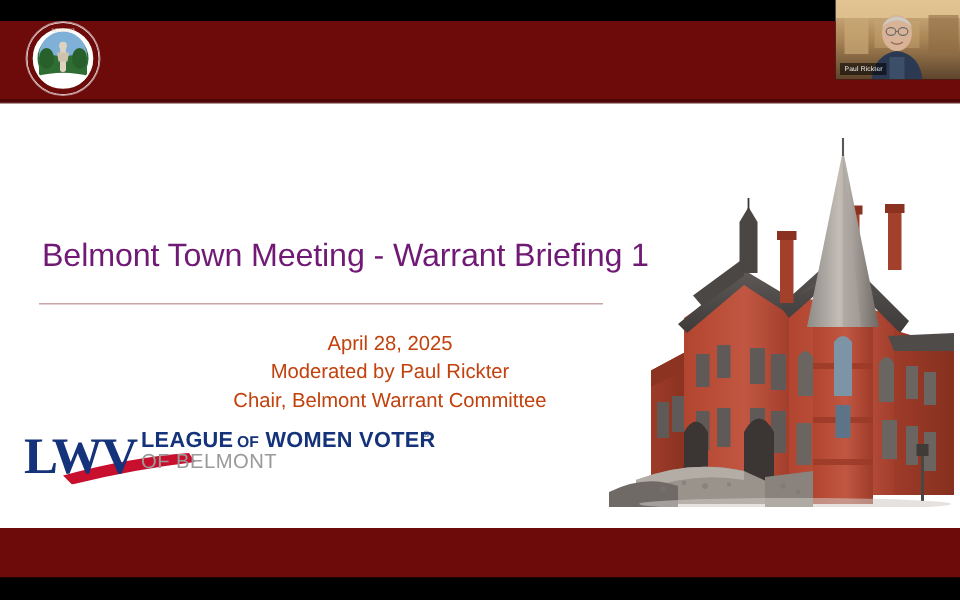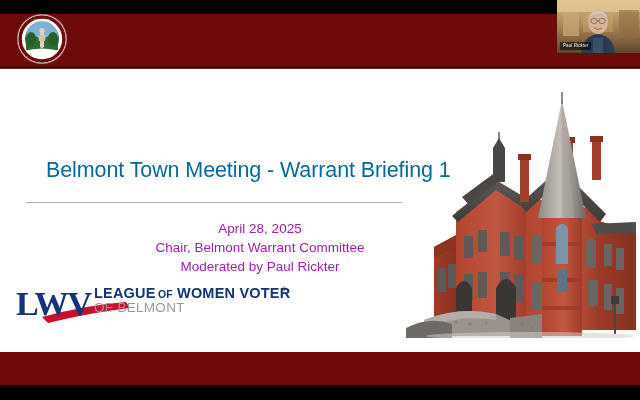--- a/index.html
+++ b/index.html
@@ -89,24 +89,24 @@
     font-size: 4.5px;
     line-height: 5.5px;
     letter-spacing: .1px;
     white-space: nowrap;
     overflow: hidden;
   }
 
   
   .slide-title {
     position: absolute;
-    left: 46px;
+    left: 28px;
     top: 157px;
     width: 430px;
-    color: #0369a1;
+    color: #701a75;
     font-family: "Liberation Sans", sans-serif;
     font-size: 21.5px;
     line-height: 26px;
     font-weight: 400;
     letter-spacing: -0.1px;
     white-space: nowrap;
     z-index: 4;
   }
   .title-rule {
     position: absolute;
@@ -118,21 +118,21 @@
     z-index: 4;
   }
 
   
   .subtitle-block {
     position: absolute;
     left: 60px;
     top: 219px;
     width: 400px;
     text-align: center;
-    color: #a21caf;
+    color: #c2410c;
     font-family: "Liberation Sans", sans-serif;
     font-size: 13.5px;
     line-height: 19px;
     z-index: 4;
   }
   .subtitle-line { display: block; white-space: nowrap; }
 
   
   .lwv-logo {
     position: absolute;
@@ -214,22 +214,22 @@
         </g>
       </svg>
     </div>
 
     <div class="slide-title">Belmont Town Meeting - Warrant Briefing 1</div>
 
     <div class="title-rule"></div>
 
     <div class="subtitle-block">
       <span class="subtitle-line">April 28, 2025</span>
+      <span class="subtitle-line">Moderated by Paul Rickter</span>
       <span class="subtitle-line">Chair, Belmont Warrant Committee</span>
-      <span class="subtitle-line">Moderated by Paul Rickter</span>
     </div>
 
     <div class="building-photo">
       <svg width="240" height="246" viewBox="0 0 240 246" aria-hidden="true">
         <defs>
           <linearGradient id="brick" x1="0" y1="0" x2="1" y2="0">
             <stop offset="0%" stop-color="#b2452f"></stop>
             <stop offset="55%" stop-color="#c15742"></stop>
             <stop offset="100%" stop-color="#9e3b29"></stop>
           </linearGradient>

